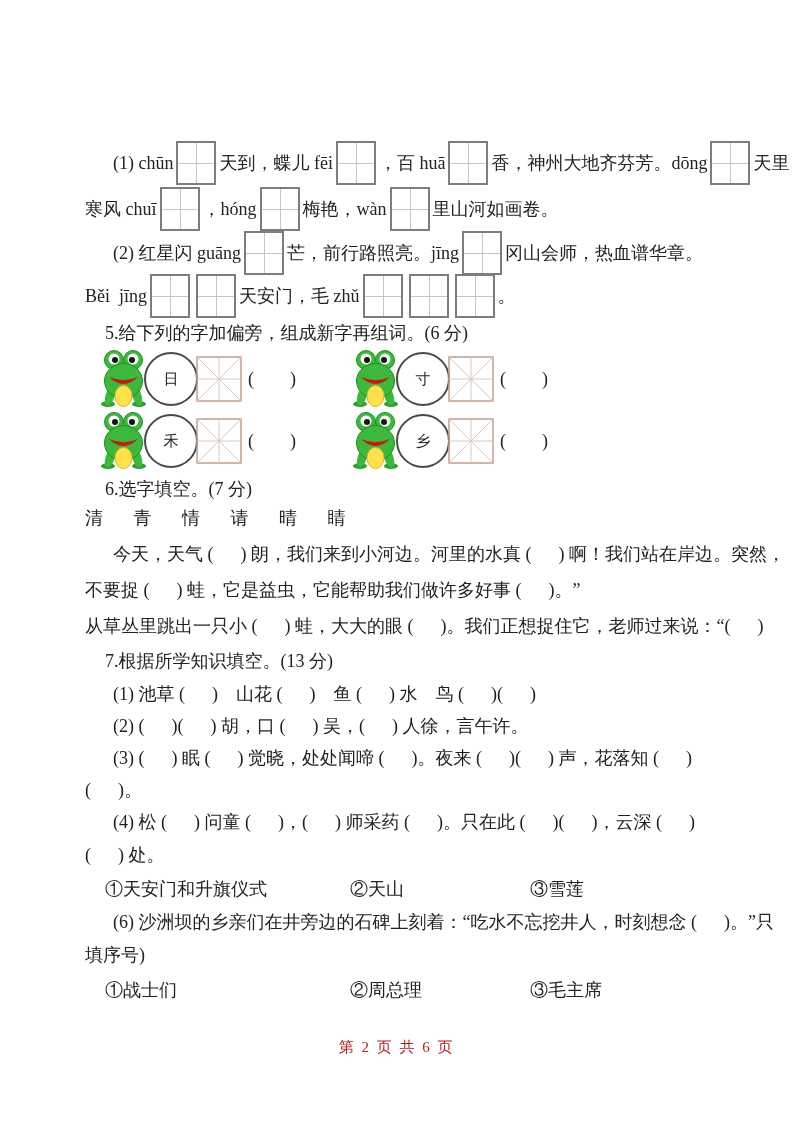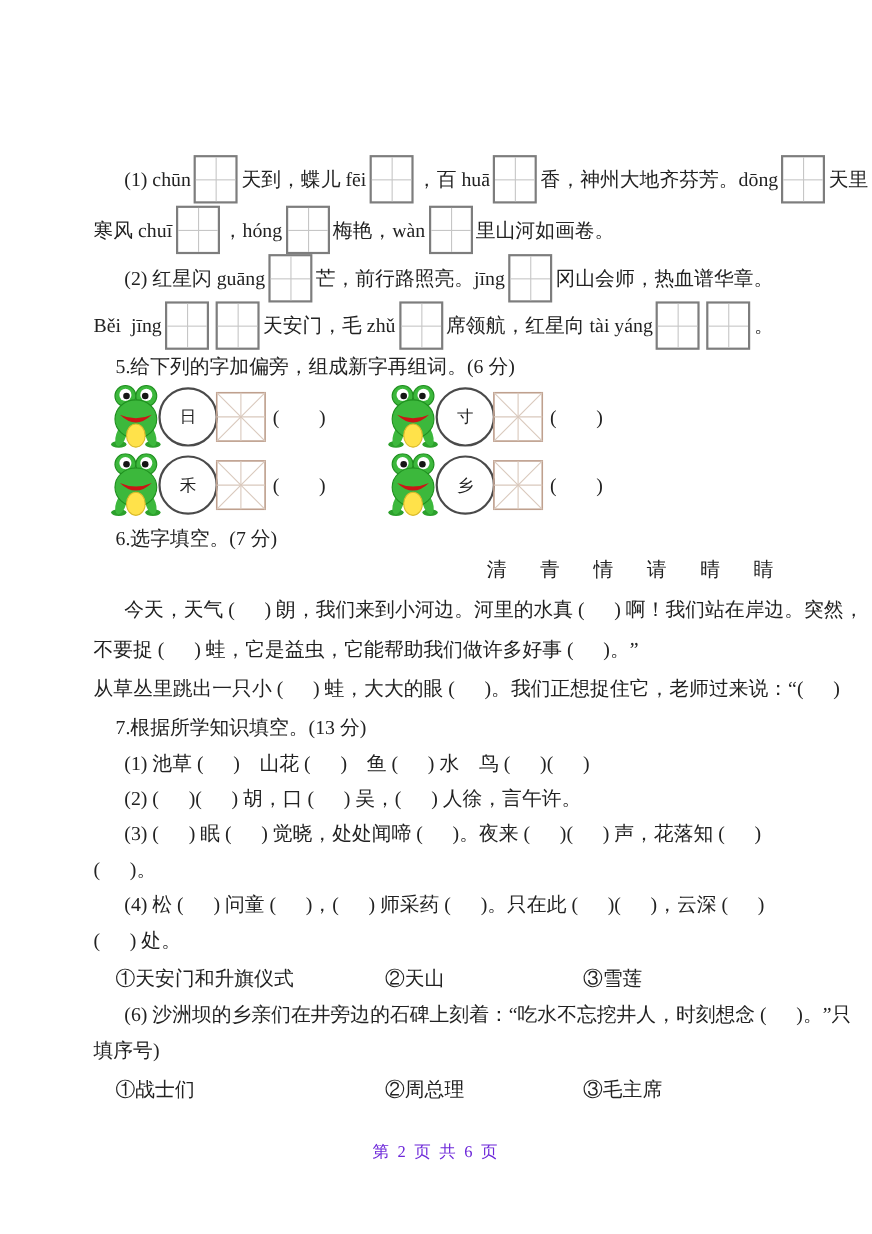--- a/index.html
+++ b/index.html
@@ -37,29 +37,29 @@
   .frog { flex:none; width:47px; height:58px; }
   .circle {
     flex:none; width:50px; height:50px; margin-left:-3px;
     border:2px solid #4a4a4a; border-radius:50%;
     display:flex; align-items:center; justify-content:center;
     font-size:15px; background:#fff;
   }
   .mi { flex:none; width:46px; height:46px; margin-left:-2px; }
   .q5-item .blank { margin-left:6px; }
 
-  .bank { text-align:right; word-spacing:26px; padding-right:60px; }
+  .bank { text-align:left; word-spacing:26px; padding-right:60px; }
 
   .opts { display:flex;gap:20px; }
   .opts .o1 { width:225px; }
   .opts .o2 { width:160px; }
 
   .footer {
     position:absolute; top:1038px; left:0; width:100%;
-    text-align:center; font-size:15px; letter-spacing:2px; color:#6d28d9;
+    text-align:center; font-size:15px; letter-spacing:2px; color:#b91c1c;
   }
 </style>
 </head>
 <body>
 
 <div class="page">
   <div class="content">
 
     <div class="row h46 ind28">
       <span>(1) chūn</span>
@@ -87,21 +87,20 @@
       <span>芒，前行路照亮。jīng</span>
       <span class="tian"></span>
       <span>冈山会师，热血谱华章。</span>
     </div>
     <div class="row h44">
       <span>Běi  jīng</span>
       <span class="tian"></span>
       <span class="tian"></span>
       <span>天安门，毛 zhǔ</span>
       <span class="tian"></span>
-      <span>席领航，红星向 tài yáng</span>
       <span class="tian"></span>
       <span class="tian"></span>
       <span>。</span>
     </div>
 
     <div class="row h30 ind20">
       <span>5.给下列的字加偏旁，组成新字再组词。(6 分)</span>
     </div>
     <div class="q5-grid">
 

